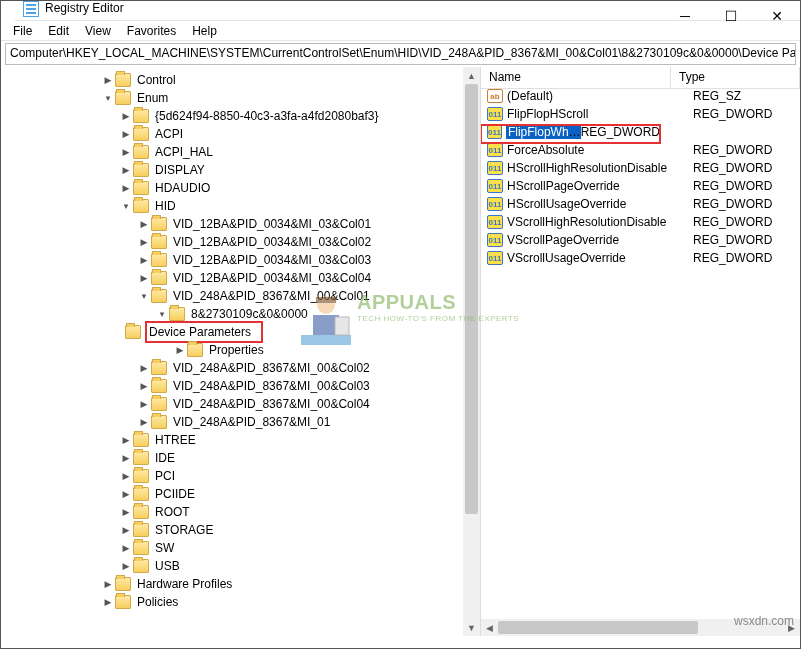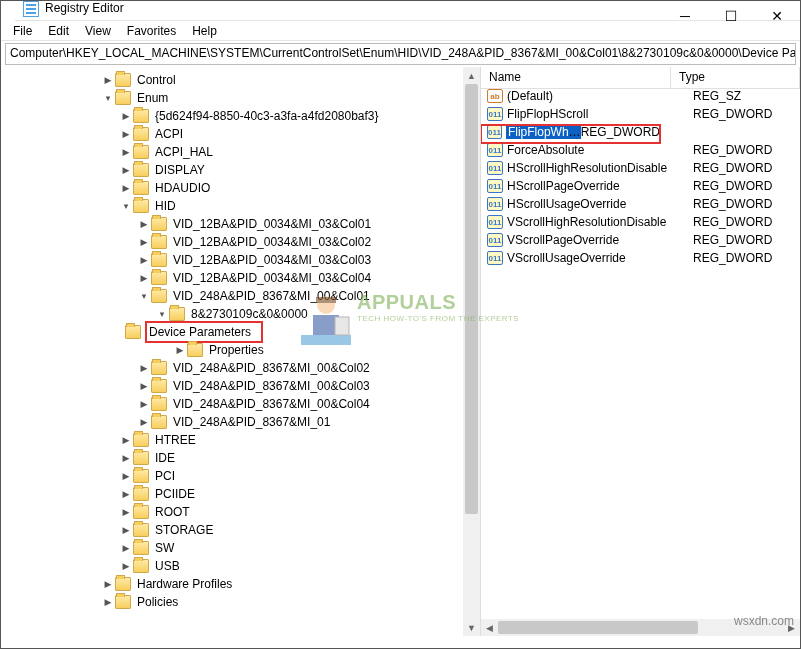--- a/index.html
+++ b/index.html
@@ -47,21 +47,21 @@
 
 
 .vhead { display:flex; height:22px; border-bottom:1px solid #e0e0e0; }
 .vhead > div { padding: 3px 8px; border-right:1px solid #e0e0e0; font-size:12px; }
 .vhead .c-name { width:190px; }
 .vhead .c-type { flex:1; }
 .vrow { display:flex; height:18px; padding-left:6px; white-space:nowrap; }
 .vrow .reg-icon { width:16px; height:14px; margin-right:4px; display:inline-flex; align-items:center; justify-content:center;
   border:1px solid #3a78c7; border-radius:2px; font-size:8px; font-weight:bold; }
 .vrow .reg-icon.str { background:#fff; color:#d07a2a; border-color:#d07a2a;}
-.vrow .reg-icon.dw { background:#fef9c3; color:#3a78c7; }
+.vrow .reg-icon.dw { background:#fde047; color:#3a78c7; }
 .vrow .vname { width:186px; overflow:hidden; text-overflow:ellipsis; }
 .vrow .vtype { flex:1; }
 .vrow.selected .vname span { background:#0b61c4; color:#fff; padding:0 2px; }
 .vrow.highlight-red { outline:2px solid #e53131; outline-offset:-1px; margin-right:140px;}
 .values-scroll { height:17px; background:#f0f0f0; display:flex; margin-top:auto;}
 .values-scroll .arrow{ width:17px; display:flex; align-items:center; justify-content:center; color:#666; font-size:9px;}
 .values-scroll .thumb{ width:200px; background:#c8c8c8; margin:2px 0; border-radius:2px;}
 .values-pane-inner{ display:flex; flex-direction:column; height:100%; }
 
 

